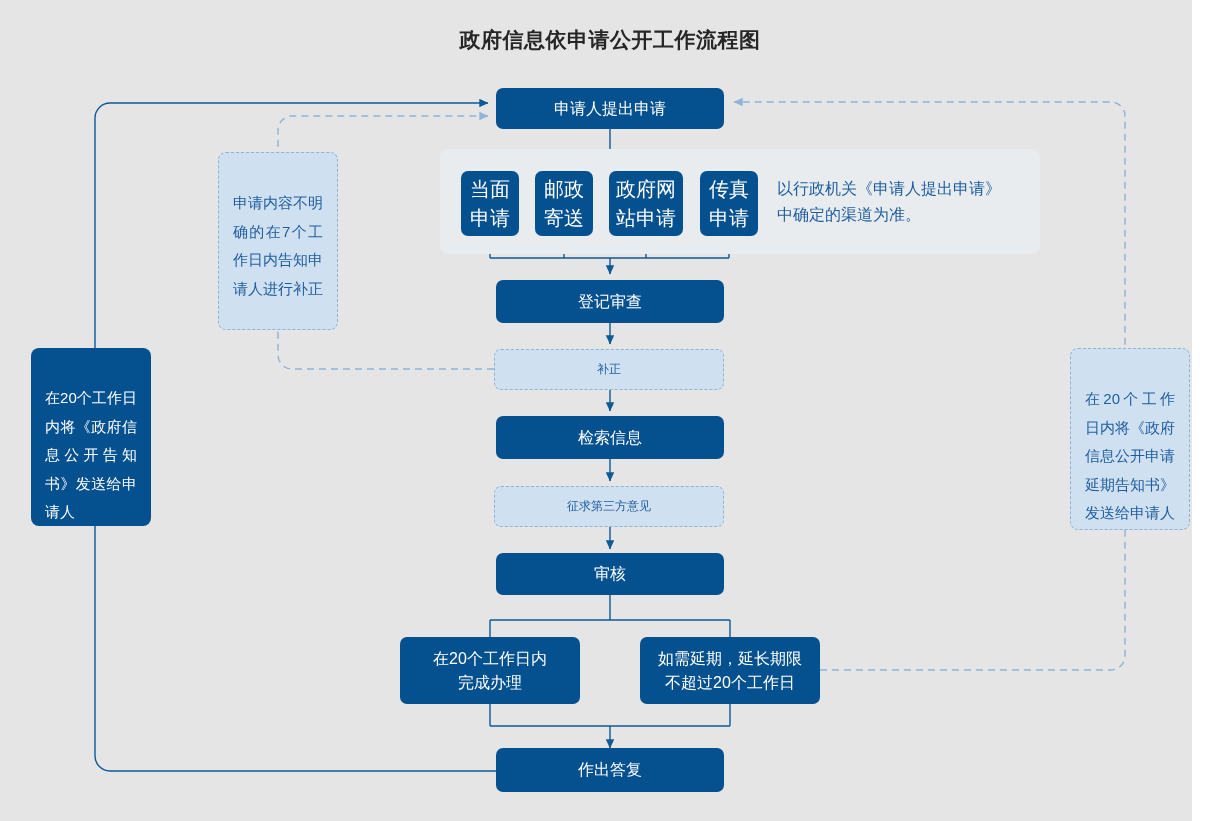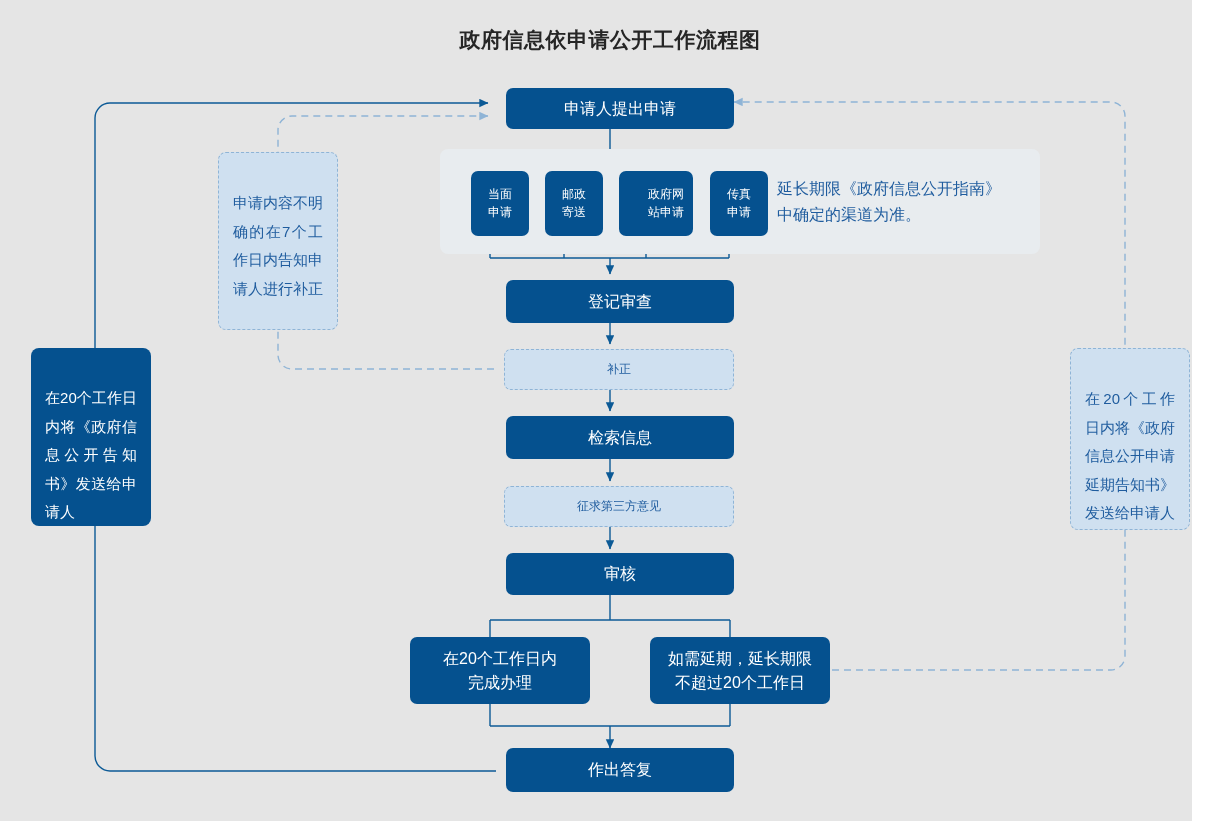--- a/index.html
+++ b/index.html
@@ -38,35 +38,34 @@
   .node {
     position: absolute;
     box-sizing: border-box;
     display: flex;
     align-items: center;
     justify-content: center;
     text-align: center;
     border-radius: 7px;
     line-height: 1.45;
     z-index: 3;
-    margin-left: 10px;
   }
   .node.solid {
     background: #05518f;
     color: #ffffff;
     font-size: 16px;
   }
   .node.light {
     background: #cfe0f0;
     color: #1f5c9e;
     font-size: 12px;
     border: 1px dashed #8fb4d6;
   }
   .node.small {
-    font-size: 12px;
+    font-size: 20px;
   }
   .panel {
     position: absolute;
     box-sizing: border-box;
     background: #e8ecef;
     border-radius: 8px;
     z-index: 1;
   }
   .note {
     position: absolute;
@@ -171,36 +170,36 @@
     </span>
   </div>
 
   <div class="node solid small" style="left:535px; top:171px; width:58px; height:65px;">
     <span>
       <span class="stack-line">邮政</span>
       <span class="stack-line">寄送</span>
     </span>
   </div>
 
-  <div class="node solid small" style="left:609px; top:171px; width:74px; height:65px;padding-left:20px;">
+  <div class="node solid small" style="left:609px; top:171px; width:74px; height:65px;">
     <span>
       <span class="stack-line">政府网</span>
       <span class="stack-line">站申请</span>
     </span>
   </div>
 
   <div class="node solid small" style="left:700px; top:171px; width:58px; height:65px;">
     <span>
       <span class="stack-line">传真</span>
       <span class="stack-line">申请</span>
     </span>
   </div>
 
   <div class="note" style="left:777px; top:176px; width:262px;">
-    <span class="stack-line">延长期限《政府信息公开指南》</span>
+    <span class="stack-line">以行政机关《申请人提出申请》</span>
     <span class="stack-line">中确定的渠道为准。</span>
   </div>
 
   <div class="node solid" style="left:496px; top:280px; width:228px; height:43px;">
     <span>登记审查</span>
   </div>
 
   <div class="node light" style="left:494px; top:349px; width:230px; height:41px;">
     <span>补正</span>
   </div>

